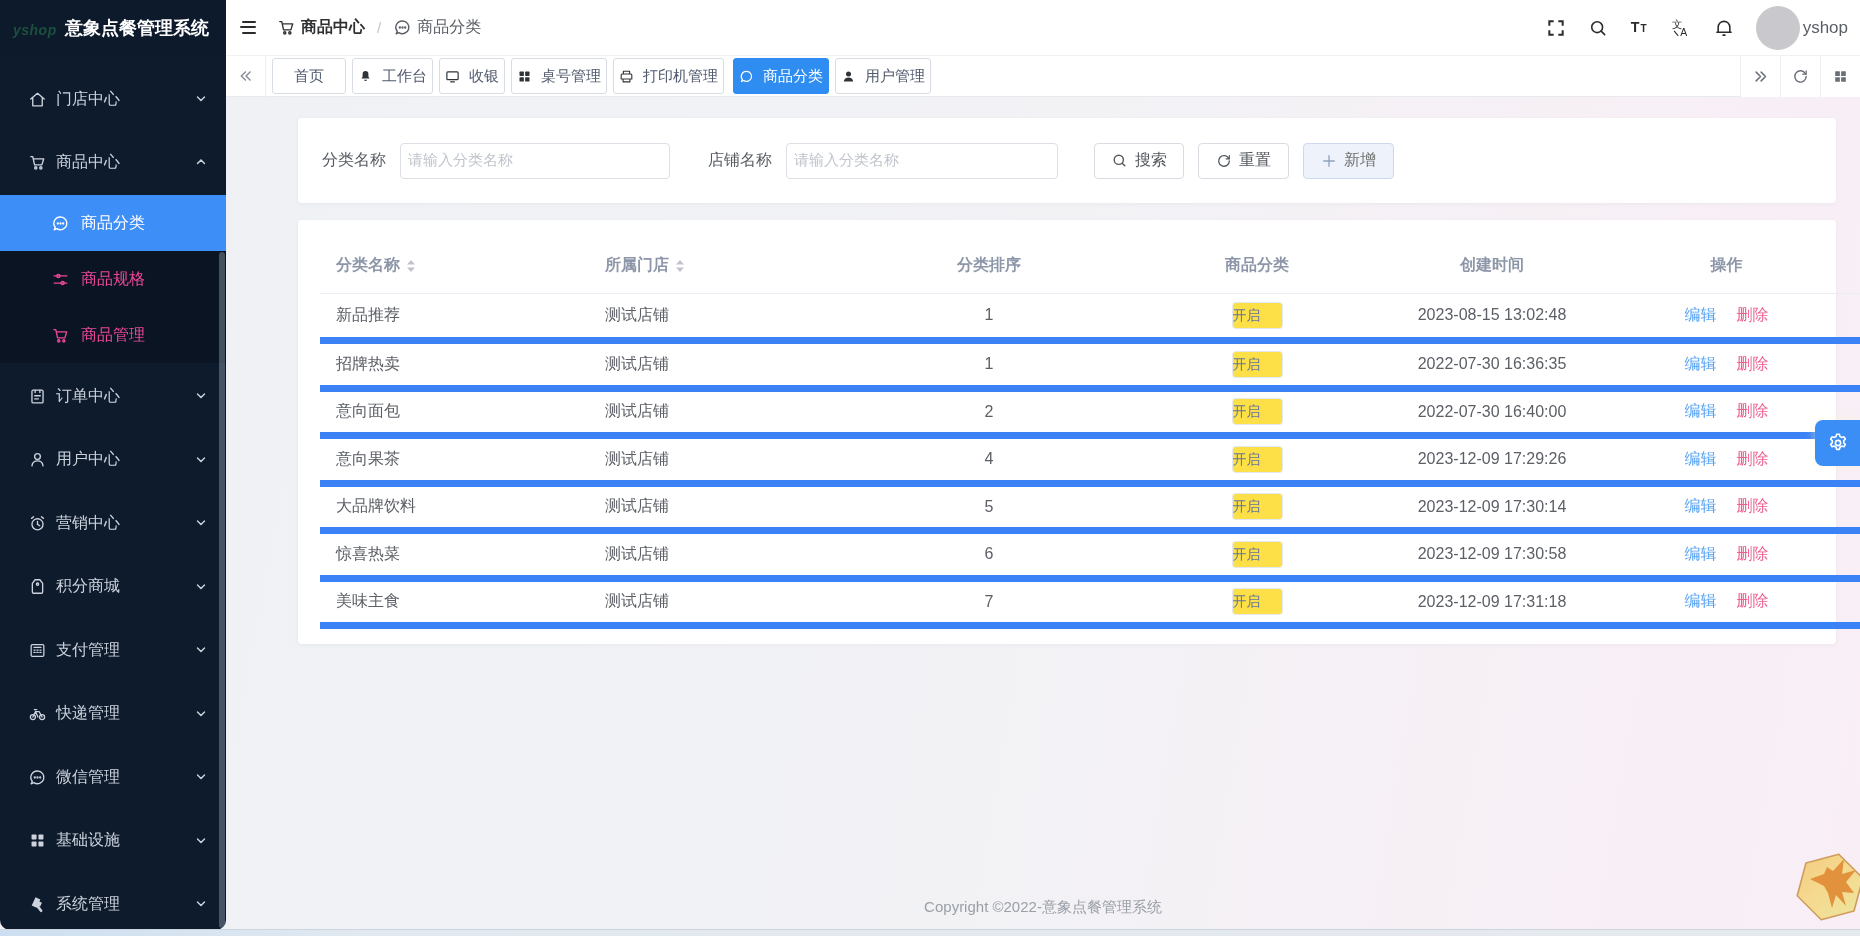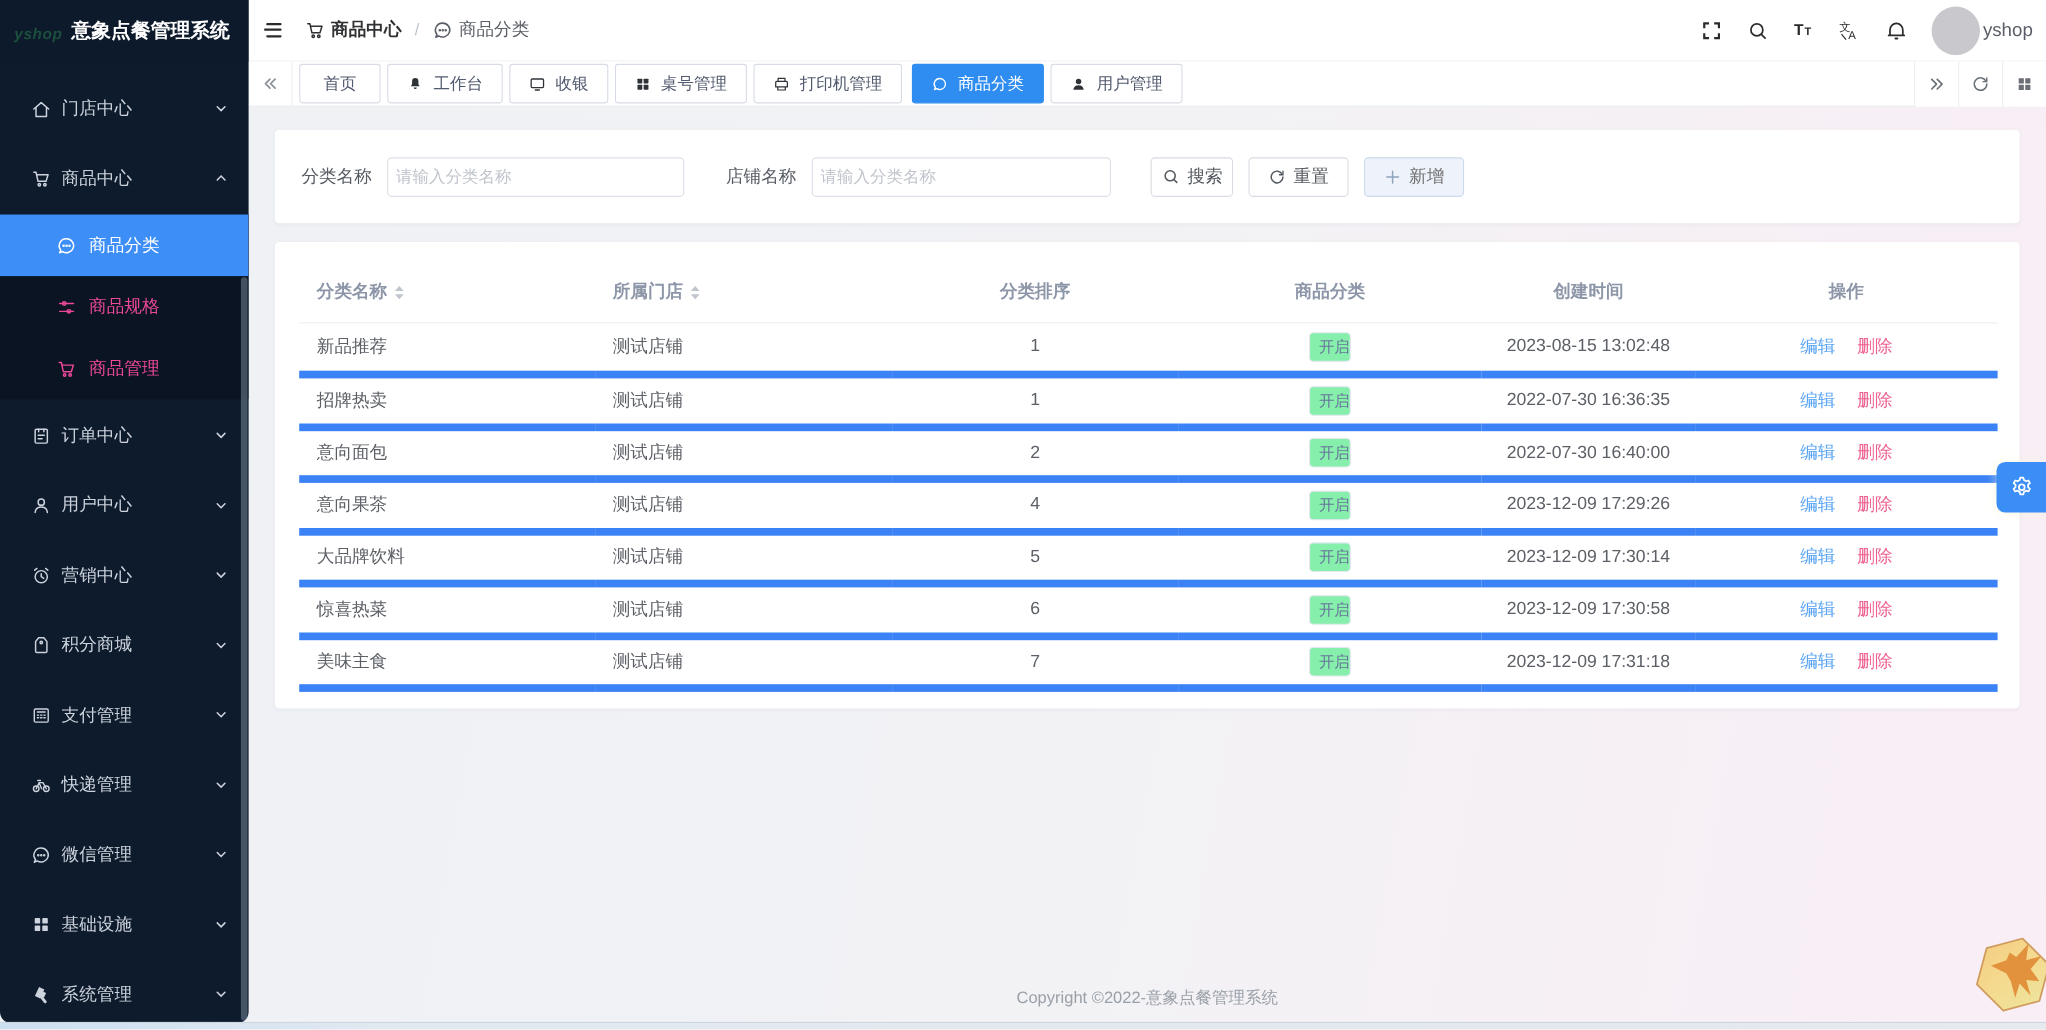--- a/index.html
+++ b/index.html
@@ -32,44 +32,44 @@
 .crumb .sep { color:#c0c4cc; margin:0 12px; font-size:15px; }
 .crumb .c2 { color:#5a5e66; font-weight:normal; }
 .nav-right { position:absolute; right:12px; top:0; height:56px; display:flex; align-items:center; }
 .nicon { width:20px; height:20px; margin:0 11px; color:#3c3f43; }
 .avatar { width:44px; height:44px; border-radius:50%; background:#c9c9cd; margin-left:11px; }
 .uname { font-size:17px; color:#5a5e66; margin-left:3px; }
 
 .tagbar { height:41px; background:#fff; border-bottom:1px solid #e8eaee; display:flex; align-items:center; position:relative; }
 .tb-left { width:40px; height:41px; display:flex; align-items:center; justify-content:center; border-right:1px solid #eceef1; color:#8a8f97; }
 .tags { display:flex; align-items:center; margin-left:6px; }
-.tag { height:36px; display:flex; align-items:center; padding:0 17px; border:1px solid #d8dce4; background:#fff; color:#515a6e; font-size:15px; margin-right:6px; border-radius:3px; }
+.tag { height:36px; display:flex; align-items:center; padding:0 5px; border:1px solid #d8dce4; background:#fff; color:#515a6e; font-size:15px; margin-right:6px; border-radius:3px; }
 .tag .tic { width:15px; height:15px; margin-right:9px; color:#2f3338; }
 .tag.active { background:#2f8cf0; border-color:#2f8cf0; color:#fff; margin-left:3px; }
 .tag.active .tic { color:#fff; }
 .tb-right { position:absolute; right:0; top:0; height:41px; display:flex; }
 .tb-btn { width:40px; height:41px; display:flex; align-items:center; justify-content:center; border-left:1px solid #eceef1; color:#6a6f77; background:#fff; }
 
 .content { position:absolute; top:98px; left:0; right:0; bottom:0; padding:20px 24px 0 24px; }
-.card { background:#fff; border-radius:4px; box-shadow:0 1px 4px rgba(60,80,120,.06); }
+.card { background:#fff; border-radius:4px; box-shadow:0 1px 4px rgba(60,80,120,.06);margin-left:48px; }
 .search-card { height:85px; display:flex; align-items:center; padding-left:24px; position:relative; }
 .f-label { font-size:16px; color:#565b63; margin-right:14px; }
 .f-input { width:270px; height:36px; border:1px solid #dcdfe6; border-radius:4px; background:#fff; display:flex; align-items:center; padding-left:7px; color:#c0c4cc; font-size:15px; }
 .btn { height:36px; display:inline-flex; align-items:center; justify-content:center; border:1px solid #d9dce2; border-radius:4px; background:#fff; color:#54595f; font-size:16px; margin-right:14px; }
 .btn svg { margin-right:7px; }
 .btn.plain { background:#eef3fb; border-color:#ccd9ec; color:#737373; }
 
 .table-card { margin-top:17px; padding:18px 20px 0 22px; height:424px; }
 table { border-collapse:collapse; width:1544px; table-layout:fixed; font-size:16px; }
 col.c1{width:269px} col.c2{width:270px} col.c3{width:260px} col.c4{width:276px} col.c5{width:194px} col.c6{width:275px}
 th { height:55px; font-weight:bold; color:#8d96a8; text-align:left; padding:0 16px; font-size:16px; border-bottom:1px solid #e9edf3; }
 td { height:47.5px; color:#5c6066; padding:0 16px; border-bottom:7px solid #3b82f6; }
 th.ct, td.ct { text-align:center; }
 .sortc { display:inline-block; vertical-align:-2px; margin-left:6px; }
-.stag { display:inline-block; width:38px; height:27px; line-height:25px; text-align:right; background:#86efac; border:1px solid #e4e8f0; border-radius:4px; color:#667599; font-size:14px; }
+.stag { display:inline-block; width:51px; height:27px; line-height:25px; text-align:left; background:#fde047; border:1px solid #e4e8f0; border-radius:4px; color:#667599; font-size:14px; }
 .lk-e { color:#57a3f3; margin-right:20px; }
 .lk-d { color:#ee5f8f; }
 .footer { position:absolute; left:0; right:0; top:800px; text-align:center; color:#9aa0a8; font-size:15px; }
 
 .gear { position:absolute; right:0; top:420px; width:45px; height:46px; background:#3a8ef6; border-radius:8px 0 0 8px; display:flex; align-items:center; justify-content:center; z-index:40; box-shadow:0 0 10px rgba(250,245,210,.55); }
 .fox { position:absolute; right:-6px; bottom:8px; z-index:40; }
 .bstrip { position:absolute; left:0; bottom:0; height:7px; width:1860px; background:linear-gradient(90deg,#ccdff0 0%,#e2e9f0 20%,#e6e9ee 100%); border-top:1px solid #cdd6de; z-index:50; }
 </style>
 </head>
 <body>
@@ -274,21 +274,21 @@
         </div>
     </div>
   </div>
   <div class="content">
     <div class="card search-card" id="searchcard">
       <span class="f-label">分类名称</span>
       <div class="f-input">请输入分类名称</div>
       <span class="f-label" style="margin-left:38px">店铺名称</span>
       <div class="f-input" style="width:272px">请输入分类名称</div>
       <div style="margin-left:36px;display:flex;align-items:center">
-        <button class="btn" style="width:75px"><svg width="17" height="17" viewBox="0 0 24 24" fill="none" stroke="#54595f" stroke-width="2" stroke-linecap="round">
+        <button class="btn" style="width:90px"><svg width="17" height="17" viewBox="0 0 24 24" fill="none" stroke="#54595f" stroke-width="2" stroke-linecap="round">
               <circle cx="11" cy="11" r="6.5"></circle>
               <path d="M15.8 15.8 L19.5 19.5"></path>
             </svg>搜索</button>
         <button class="btn" style="width:91px"><svg width="16" height="16" viewBox="0 0 24 24" fill="none" stroke="#54595f" stroke-width="2" stroke-linecap="round">
               <path d="M19.2 8.4 A8 8 0 1 0 20 12"></path>
               <path d="M20 4 V8.8 H15.2" stroke-width="1.8"></path>
             </svg>重置</button>
         <button class="btn plain" style="width:91px"><svg width="16" height="16" viewBox="0 0 24 24" fill="none" stroke="#8fa3bd" stroke-width="2" stroke-linecap="round">
               <path d="M12 4 V20 M4 12 H20"></path>
             </svg>新增</button>

